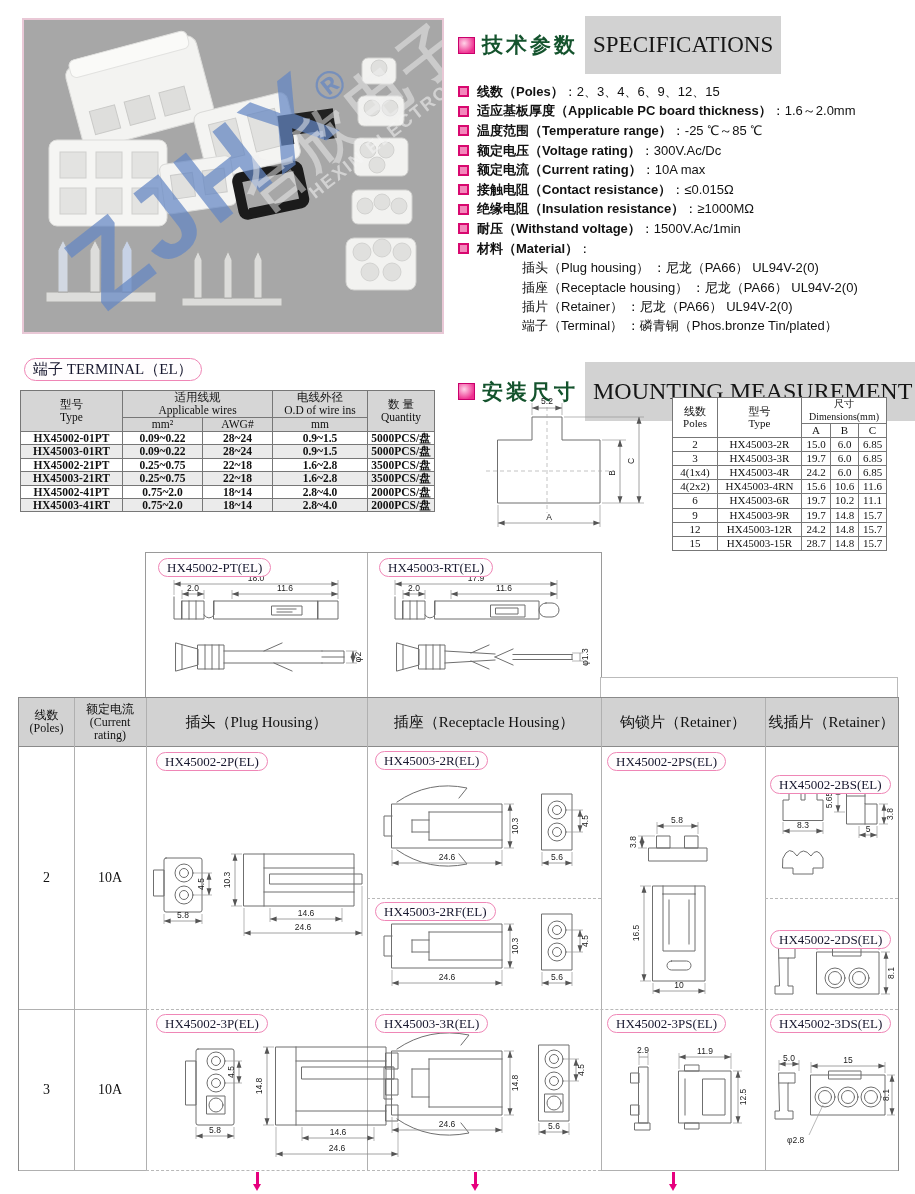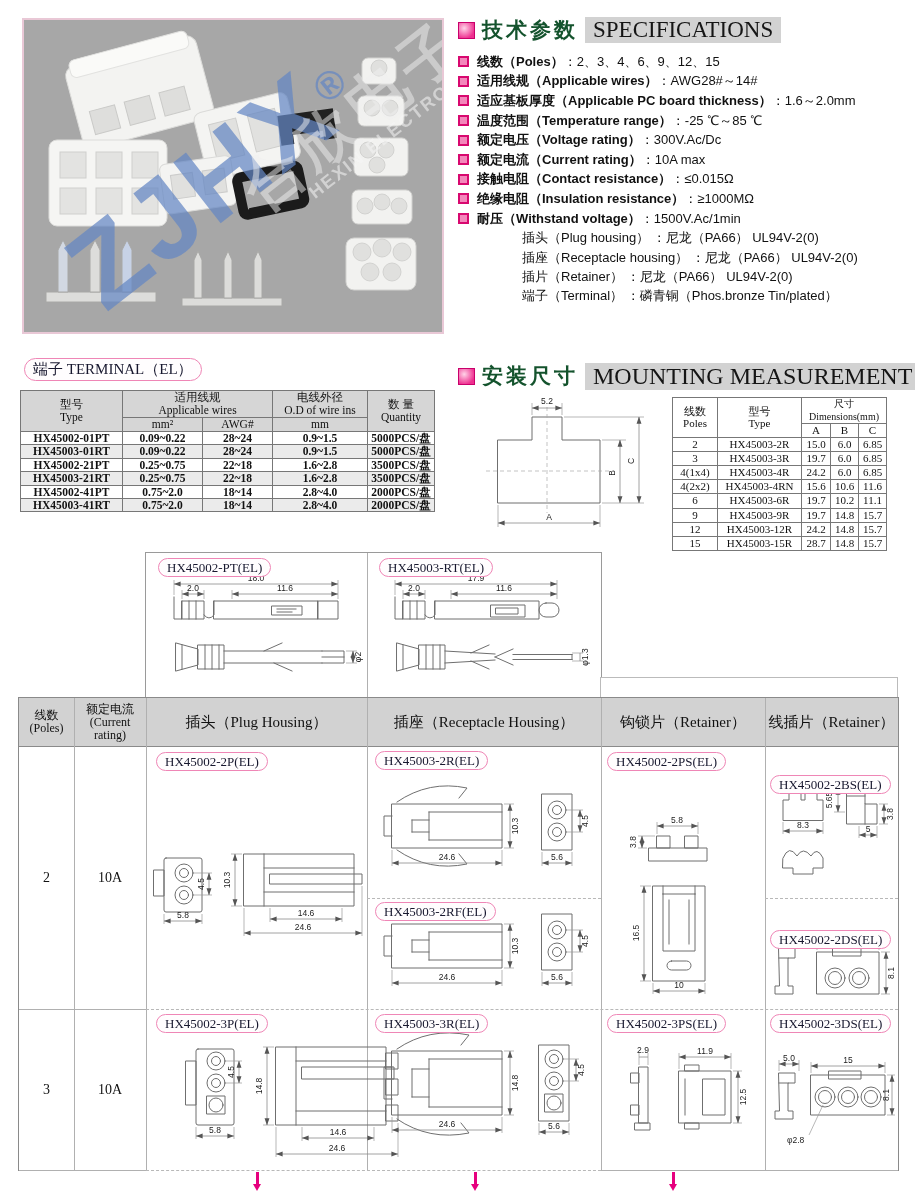--- a/index.html
+++ b/index.html
@@ -6,21 +6,21 @@
   #page{position:relative;width:915px;height:1194px;background:#fff;overflow:hidden;
         font-family:"Liberation Sans",sans-serif;color:#111;}
   .abs{position:absolute;}
 
   
   .sec-title{display:flex;align-items:center;gap:7px;}
   .sec-bullet{width:15px;height:15px;flex:none;border:1px solid #c9006b;
               background:radial-gradient(circle at 35% 35%, #ffd3e8, #ee2f8f 75%);}
   .sec-cn{color:#14532d;font-weight:bold;font-size:21px;letter-spacing:3px;white-space:nowrap;}
   .sec-en{font-family:"Liberation Serif",serif;font-size:23px;color:#151515;background:#d2d2d2;
-          padding:0 8px;white-space:nowrap;}
+          padding:16px 8px;white-space:nowrap;}
 
   
   .spec-item{display:flex;align-items:center;height:19.6px;font-size:13px;white-space:nowrap;}
   .spec-bullet{width:7px;height:7px;flex:none;background:#f387bb;border:2px solid #d8086f;margin-right:8px;}
   .spec-label{font-weight:bold;}
   .spec-sub{height:19.3px;line-height:19.3px;padding-left:64px;font-size:13px;white-space:nowrap;}
 
   
   .pill{position:absolute;border:1.4px solid #ef86b6;border-radius:11px;background:#fffdfe;
         padding:0 8px;font-family:"Liberation Serif",serif;font-size:13px;color:#17172e;
@@ -168,25 +168,20 @@
       <span class="sec-en">SPECIFICATIONS</span>
     </div>
     <div style="margin-top:8px;">
       <div class="spec-item">
           <span class="spec-bullet"></span>
           <span class="spec-label">线数（Poles）</span>
           <span class="spec-value">：2、3、4、6、9、12、15</span>
         </div>
       <div class="spec-item">
           <span class="spec-bullet"></span>
-          <span class="spec-label">适用线规（Applicable wires）</span>
-          <span class="spec-value">：AWG28#～14#</span>
-        </div>
-      <div class="spec-item">
-          <span class="spec-bullet"></span>
           <span class="spec-label">适应基板厚度（Applicable PC board thickness）</span>
           <span class="spec-value">：1.6～2.0mm</span>
         </div>
       <div class="spec-item">
           <span class="spec-bullet"></span>
           <span class="spec-label">温度范围（Temperature range）</span>
           <span class="spec-value">：-25 ℃～85 ℃</span>
         </div>
       <div class="spec-item">
           <span class="spec-bullet"></span>
@@ -205,20 +200,25 @@
         </div>
       <div class="spec-item">
           <span class="spec-bullet"></span>
           <span class="spec-label">绝缘电阻（Insulation resistance）</span>
           <span class="spec-value">：≥1000MΩ</span>
         </div>
       <div class="spec-item">
           <span class="spec-bullet"></span>
           <span class="spec-label">耐压（Withstand voltage）</span>
           <span class="spec-value">：1500V.Ac/1min</span>
+        </div>
+      <div class="spec-item">
+          <span class="spec-bullet"></span>
+          <span class="spec-label">材料（Material）</span>
+          <span class="spec-value">：</span>
         </div>
       <div class="spec-sub">插头（Plug housing） ：尼龙（PA66） UL94V-2(0)</div>
       <div class="spec-sub">插座（Receptacle housing） ：尼龙（PA66） UL94V-2(0)</div>
       <div class="spec-sub">插片（Retainer） ：尼龙（PA66） UL94V-2(0)</div>
       <div class="spec-sub">端子（Terminal） ：磷青铜（Phos.bronze Tin/plated）</div>
     </div>
   </div>
 
   <div class="pill" style="left:24px;top:358px;font-size:15px;border-radius:13px;line-height:21px;">端子 TERMINAL（EL）</div>
   <table class="ttable abs" style="left:20px;top:390px;width:414px;">

